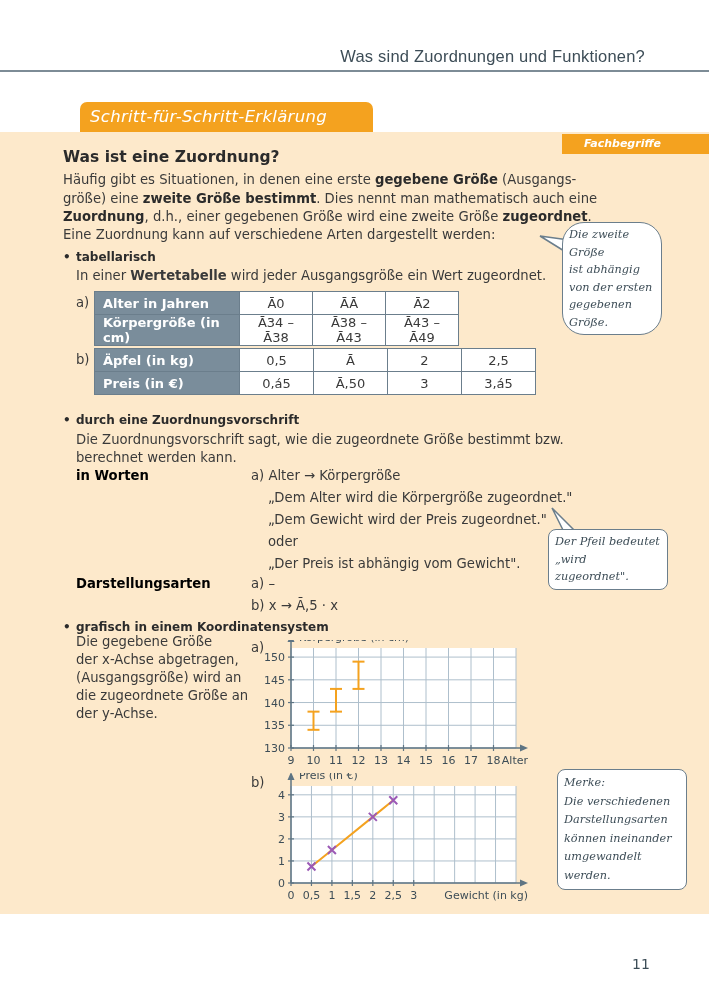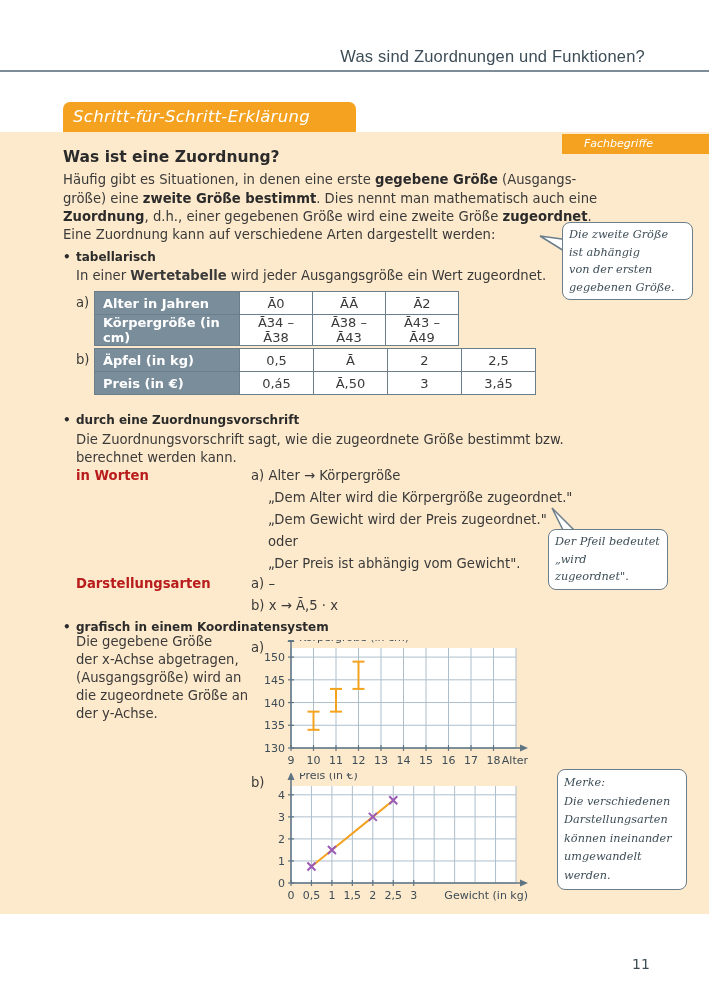--- a/index.html
+++ b/index.html
@@ -2,40 +2,40 @@
 <html><head>
 <meta charset="utf-8">
 <style>
   * { box-sizing: border-box; margin: 0; padding: 0; }
   html, body { width: 709px; height: 1000px; background: #ffffff; overflow: hidden; }
   body { position: relative; font-family: "DejaVu Sans", sans-serif; color: #3a3a3a; }
 
   .running-head { position: absolute; right: 64px; top: 47px; font-family: "Liberation Sans", sans-serif; font-size: 16.5px; color: #3d4d57; letter-spacing: 0.2px; }
   .head-rule { position: absolute; left: 0; right: 0; top: 70px; height: 2px; background: #7d8c96; }
 
-  .section-tab { position: absolute; left: 63px; top: 102px; width: 293px; height: 30px; background: #f4a21f; border-radius: 7px 7px 0 0; color: #fff; font-family: "DejaVu Sans", sans-serif; font-size: 16.5px; line-height: 30px; padding-left: 10px; letter-spacing: 0.3px; font-style: italic; }
+  .section-tab { position: absolute; left: 80px; top: 102px; width: 293px; height: 30px; background: #f4a21f; border-radius: 7px 7px 0 0; color: #fff; font-family: "DejaVu Sans", sans-serif; font-size: 16.5px; line-height: 30px; padding-left: 10px; letter-spacing: 0.3px; font-style: italic; }
 
   .panel { position: absolute; left: 0; top: 132px; width: 709px; height: 782px; background: #fde9cb; }
 
-  .fach-bar { position: absolute; left: 562px; top: 134px; width: 147px; height: 20px; background: #f4a21f; color: #fff; font-size: 11px; font-weight: normal; font-style: italic; line-height: 20px; padding-left: 22px; }
+  .fach-bar { position: absolute; left: 562px; top: 134px; width: 147px; height: 20px; background: #f4a21f; color: #fff; font-size: 11px; font-weight: bold; font-style: italic; line-height: 20px; padding-left: 22px; }
 
   .h1 { position: absolute; left: 63px; top: 148px; font-size: 15.5px; font-weight: bold; color: #2b2b2b; }
   .p { position: absolute; left: 63px; font-size: 13.2px; color: #3a3a3a; line-height: 19px; white-space: nowrap; }
   .p b { color: #2b2b2b; }
 
   .bullet { position: absolute; left: 63px; font-size: 12px; font-weight: bold; color: #2b2b2b; white-space: nowrap; }
   .bullet .dot { display: inline-block; width: 13px; }
   .sub { position: absolute; left: 76px; font-size: 13.2px; line-height: 19px; white-space: nowrap; }
 
   table.vt { position: absolute; border-collapse: collapse; font-size: 13px; }
   table.vt td { height: 23px; border: 1.5px solid #6b7e8c; text-align: center; background: #ffffff; color: #3a3a3a; padding: 0 4px; margin-left: 28px; }
   table.vt td.hdr { background: #7a8d9b; color: #ffffff; font-weight: bold; text-align: left; padding-left: 8px; border-color: #6b7e8c; }
   .tlabel { position: absolute; font-size: 13.2px; }
 
-  .lbl-bold { position: absolute; left: 76px; font-size: 13.2px; font-weight: bold; color: #b91c1c; }
+  .lbl-bold { position: absolute; left: 76px; font-size: 13.2px; font-weight: bold; color: #000000; }
   .col2 { position: absolute; left: 251px; font-size: 13.2px; line-height: 22px; white-space: nowrap; }
   .col2 .ind { padding-left: 17px; }
 
   .callout { position: absolute; background: #ffffff; border: 1.5px solid #6b7e8c; border-radius: 8px; font-family: "DejaVu Serif", serif; font-style: italic; font-size: 11.3px; color: #3d4d57; line-height: 17.5px; padding: 3px 6px; }
   .callout-tail { position: absolute; }
 
   .charta { position: absolute; left: 248px; top: 640px; }
   .chartb { position: absolute; left: 248px; top: 773px; }
   .chart-lbl { position: absolute; font-size: 13.2px; }
 
@@ -54,21 +54,21 @@
 <div class="h1">Was ist eine Zuordnung?</div>
 
 <div class="p" style="top:170px"><span>Häufig gibt es Situationen, in denen eine erste </span><b>gegebene Größe</b><span> (Ausgangs-</span></div>
 <div class="p" style="top:189px"><span>größe) eine </span><b>zweite Größe bestimmt</b><span>. Dies nennt man mathematisch auch eine</span></div>
 <div class="p" style="top:207px"><b>Zuordnung</b><span>, d.h., einer gegebenen Größe wird eine zweite Größe </span><b>zugeordnet</b><span>.</span></div>
 <div class="p" style="top:225px">Eine Zuordnung kann auf verschiedene Arten dargestellt werden:</div>
 
 <svg class="callout-tail" style="left:538px;top:232px" width="32" height="28">
   <path d="M31 8 L2 4 L31 22" fill="#ffffff" stroke="#6b7e8c" stroke-width="1.5"></path>
 </svg>
-<div class="callout" style="left:562px;top:222px;width:131px;">
+<div class="callout" style="left:562px;top:222px;width:100px;border-radius:22px;">
   <div>Die zweite Größe</div>
   <div>ist abhängig</div>
   <div>von der ersten</div>
   <div>gegebenen Größe.</div>
 </div>
 
 <div class="bullet" style="top:250px"><span class="dot">•</span><span>tabellarisch</span></div>
 <div class="sub" style="top:266px"><span>In einer </span><b>Wertetabelle</b><span> wird jeder Ausgangsgröße ein Wert zugeordnet.</span></div>
 
 <div class="tlabel" style="left:76px;top:295px">a)</div>

